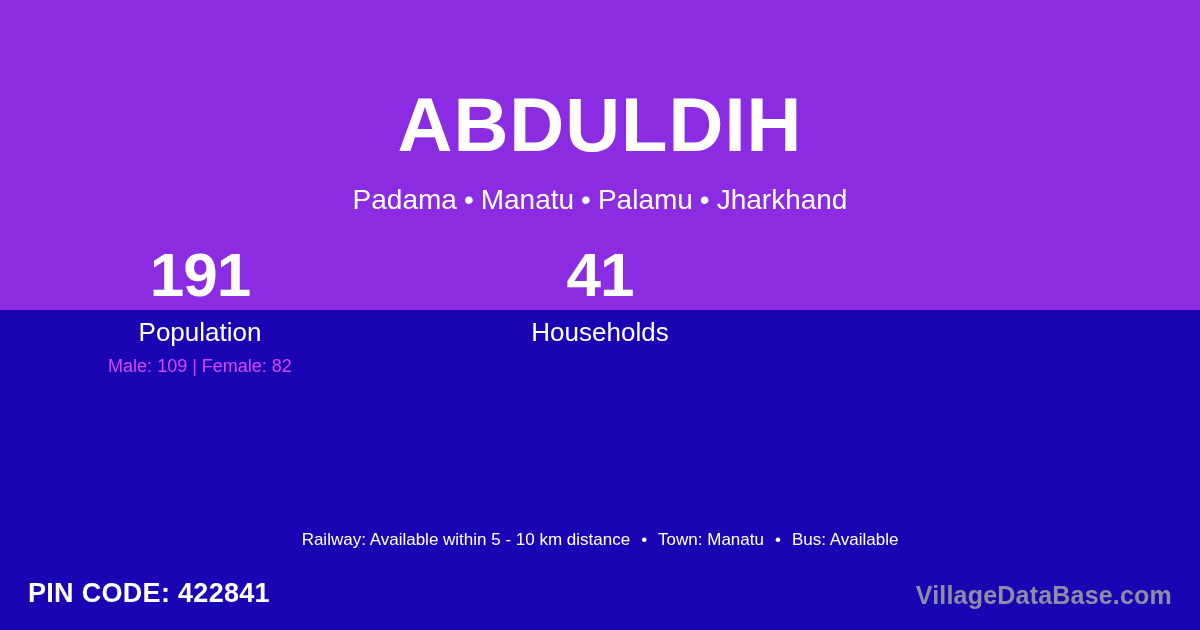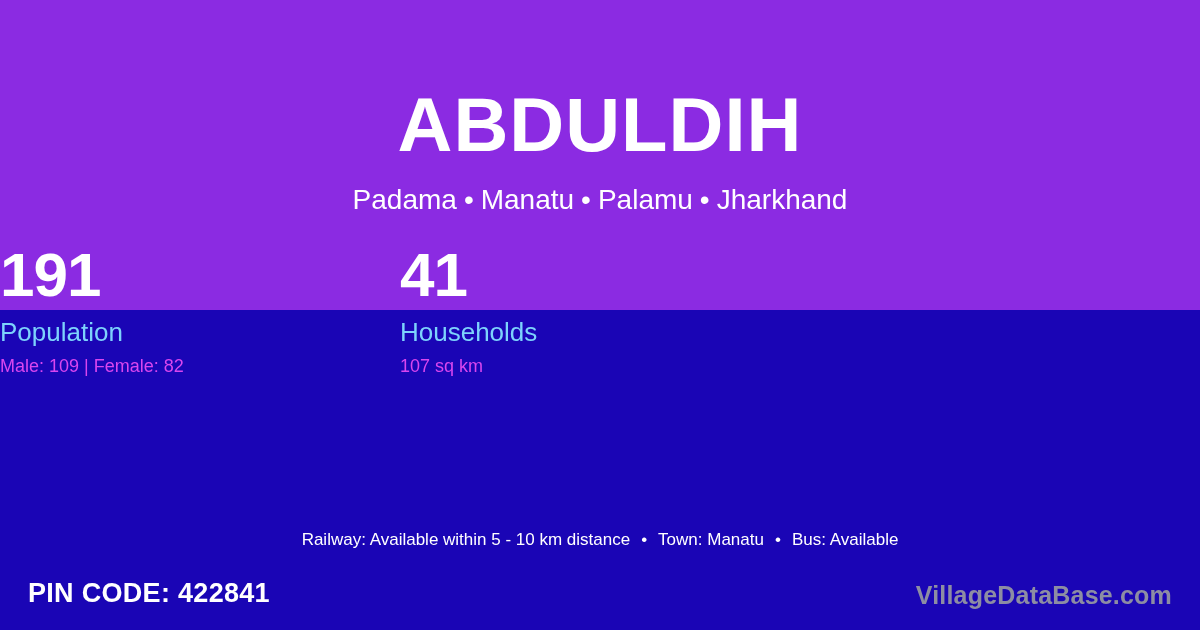--- a/index.html
+++ b/index.html
@@ -87,35 +87,35 @@
     position: absolute;
     left: 0;
     top: 240px;
     width: 1200px;
     height: 150px;
     display: flex;
     flex-direction: row;
   }
   .stat {
     width: 400px;
-    text-align: left;
+    text-align: center;
     position: relative;
   }
   .stat-value {
     font-size: 62px;
     font-weight: bold;
     color: #ffffff;
     line-height: 70px;
     letter-spacing: -1px;
     height: 70px;
   }
   .stat-label {
     font-size: 26px;
     font-weight: normal;
-    color: #7dd3fc;
+    color: #ffffff;
     line-height: 32px;
     margin-top: 6px;
   }
   .stat-sub {
     font-size: 18px;
     font-weight: normal;
     color: #d946ef;
     line-height: 24px;
     margin-top: 6px;
   }
@@ -183,21 +183,20 @@
 
       <div class="stat">
         <div class="stat-value">191</div>
         <div class="stat-label">Population</div>
         <div class="stat-sub">Male: 109 | Female: 82</div>
       </div>
 
       <div class="stat">
         <div class="stat-value">41</div>
         <div class="stat-label">Households</div>
-        <div class="stat-sub">107 sq km</div>
       </div>
 
 
     </div>
 
     <div class="facilities">
       <span>Railway: Available within 5 - 10 km distance</span><span class="sep">•</span><span>Town: Manatu</span><span class="sep">•</span><span>Bus: Available</span>
     </div>
 
     <div class="pin-code">PIN CODE: 422841</div>

